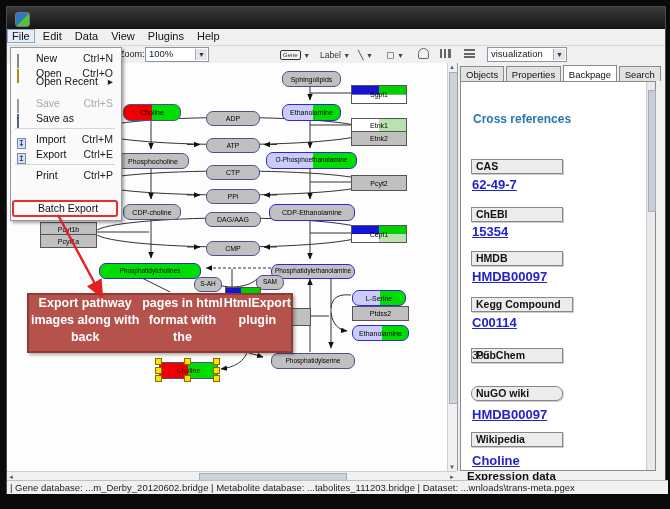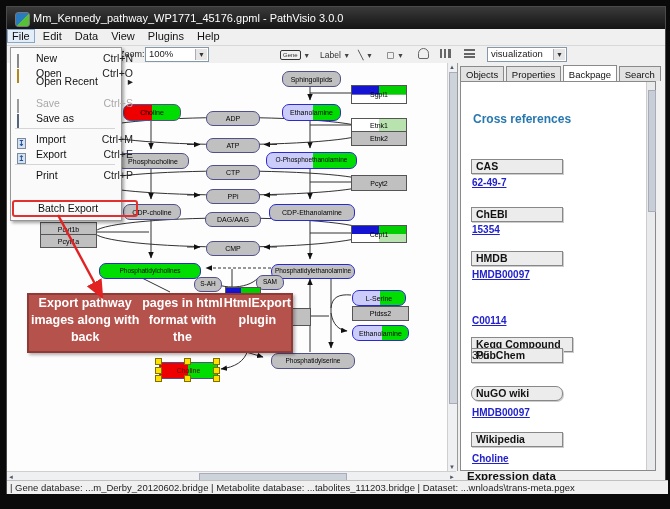--- a/index.html
+++ b/index.html
@@ -42,29 +42,29 @@
   
   #sidebar{left:450px;top:56px;width:206px;height:408px;background:#f0f0f0;border-left:1px solid #9a9a9a;}
   .tabs{position:absolute;left:2px;top:2px;height:16px;font-size:9.5px;}
   .tab{display:inline-block;padding:2px 5px 1px 5px;border:1px solid #8a8a8a;border-bottom:none;
        background:#e2e2e2;margin-right:-1px;color:#111;}
   .tab.active{background:#fff;position:relative;z-index:2;padding-top:3px;}
   #sb-content{position:absolute;left:2px;top:18px;width:194px;height:388px;background:#fff;border:1px solid #8a8a8a;}
   .sb-head{position:absolute;left:12px;color:#2878b0;font-weight:bold;font-size:12px;}
   .xref-box{position:absolute;left:10px;width:86px;height:13px;background:#ececec;border:1px solid #888;
             box-shadow:1px 1px 0 #ccc;font-weight:bold;font-size:10.5px;line-height:13px;padding-left:4px;color:#111;white-space:nowrap;}
-  .xref-link{position:absolute;left:11px;color:#2222cc;font-weight:bold;font-size:10px;text-decoration:underline;white-space:nowrap;}
+  .xref-link{position:absolute;left:11px;color:#2222cc;font-weight:bold;font-size:13px;text-decoration:underline;white-space:nowrap;}
   .xref-plain{position:absolute;left:11px;color:#222;font-size:10.5px;}
   .sb-foot{position:absolute;left:6px;font-weight:bold;font-size:11.5px;color:#111;}
   #sb-scroll{position:absolute;right:0px;top:0px;width:8px;height:388px;background:#e8eaec;border-left:1px solid #ccc;}
   #sb-scroll .thumb{position:absolute;left:1px;top:8px;width:6px;height:120px;background:#c8ced6;border:1px solid #aab;}
   
   #filemenu{left:3px;top:40px;width:110px;height:172px;background:#fafafa;border:1px solid #979797;
             box-shadow:2px 2px 3px rgba(0,0,0,.35);z-index:50;font-size:10.5px;}
-  .fm-item{position:absolute;left:1px;width:106px;height:15px;line-height:15px;color:#111;padding-left:20px;}
+  .fm-item{position:absolute;left:1px;width:106px;height:15px;line-height:15px;color:#111;}
   .fm-item .lab{position:absolute;left:24px;}
   .fm-item .sc{position:absolute;right:5px;color:#222;}
   .fm-item.disabled .lab,.fm-item.disabled .sc{color:#a8a8a8;}
   .fm-item.hl{border:2px solid #e03030;border-radius:3px;height:13px;line-height:12px;width:102px;}
   .fm-sep{position:absolute;left:4px;width:100px;border-top:1px solid #d5d5d5;}
   .fm-ic{position:absolute;left:5px;top:3px;width:12px;height:10px;}
   .ic-page{width:8px;height:10px;background:#fff;border:1px solid #888;}
   .ic-folder{width:11px;height:7px;background:#f3c64a;border:1px solid #b08820;margin-top:2px;}
   .ic-save{width:9px;height:9px;background:#8d9bb3;border:1px solid #57637a;}
   .ic-save.gray{background:#c9c9c9;border-color:#9a9a9a;}
@@ -93,21 +93,20 @@
            display:flex;flex-direction:row;justify-content:center;}
   #callout .grn{color:#ffffff;}
 </style>
 </head>
 <body>
 
 <div class="abs" id="win">
 
   <div class="abs" id="titlebar">
     <span id="appicon"></span>
-    <span class="ttl">Mm_Kennedy_pathway_WP1771_45176.gpml - PathVisio 3.0.0</span>
   </div>
 
   <div class="abs" id="menubar">
     <span class="menu-item open">File</span>
     <span class="menu-item">Edit</span>
     <span class="menu-item">Data</span>
     <span class="menu-item">View</span>
     <span class="menu-item">Plugins</span>
     <span class="menu-item">Help</span>
   </div>
@@ -249,21 +248,21 @@
 
       <div class="xref-box" style="top:77px;">CAS</div>
       <a class="xref-link" style="top:95px;">62-49-7</a>
 
       <div class="xref-box" style="top:125px;">ChEBI</div>
       <a class="xref-link" style="top:142px;">15354</a>
 
       <div class="xref-box" style="top:169px;">HMDB</div>
       <a class="xref-link" style="top:187px;">HMDB00097</a>
 
-      <div class="xref-box" style="top:215px;width:96px;margin-top:40px;">Kegg Compound</div>
+      <div class="xref-box" style="top:215px;width:96px;">Kegg Compound</div>
       <a class="xref-link" style="top:233px;">C00114</a>
 
       <div class="xref-box" style="top:266px;">PubChem</div>
       <span class="xref-plain" style="top:267px;">305</span>
 
       <div class="xref-box" style="top:304px;border-radius:7px;">NuGO wiki</div>
       <a class="xref-link" style="top:325px;">HMDB00097</a>
 
       <div class="xref-box" style="top:350px;">Wikipedia</div>
       <a class="xref-link" style="top:371px;">Choline</a>

